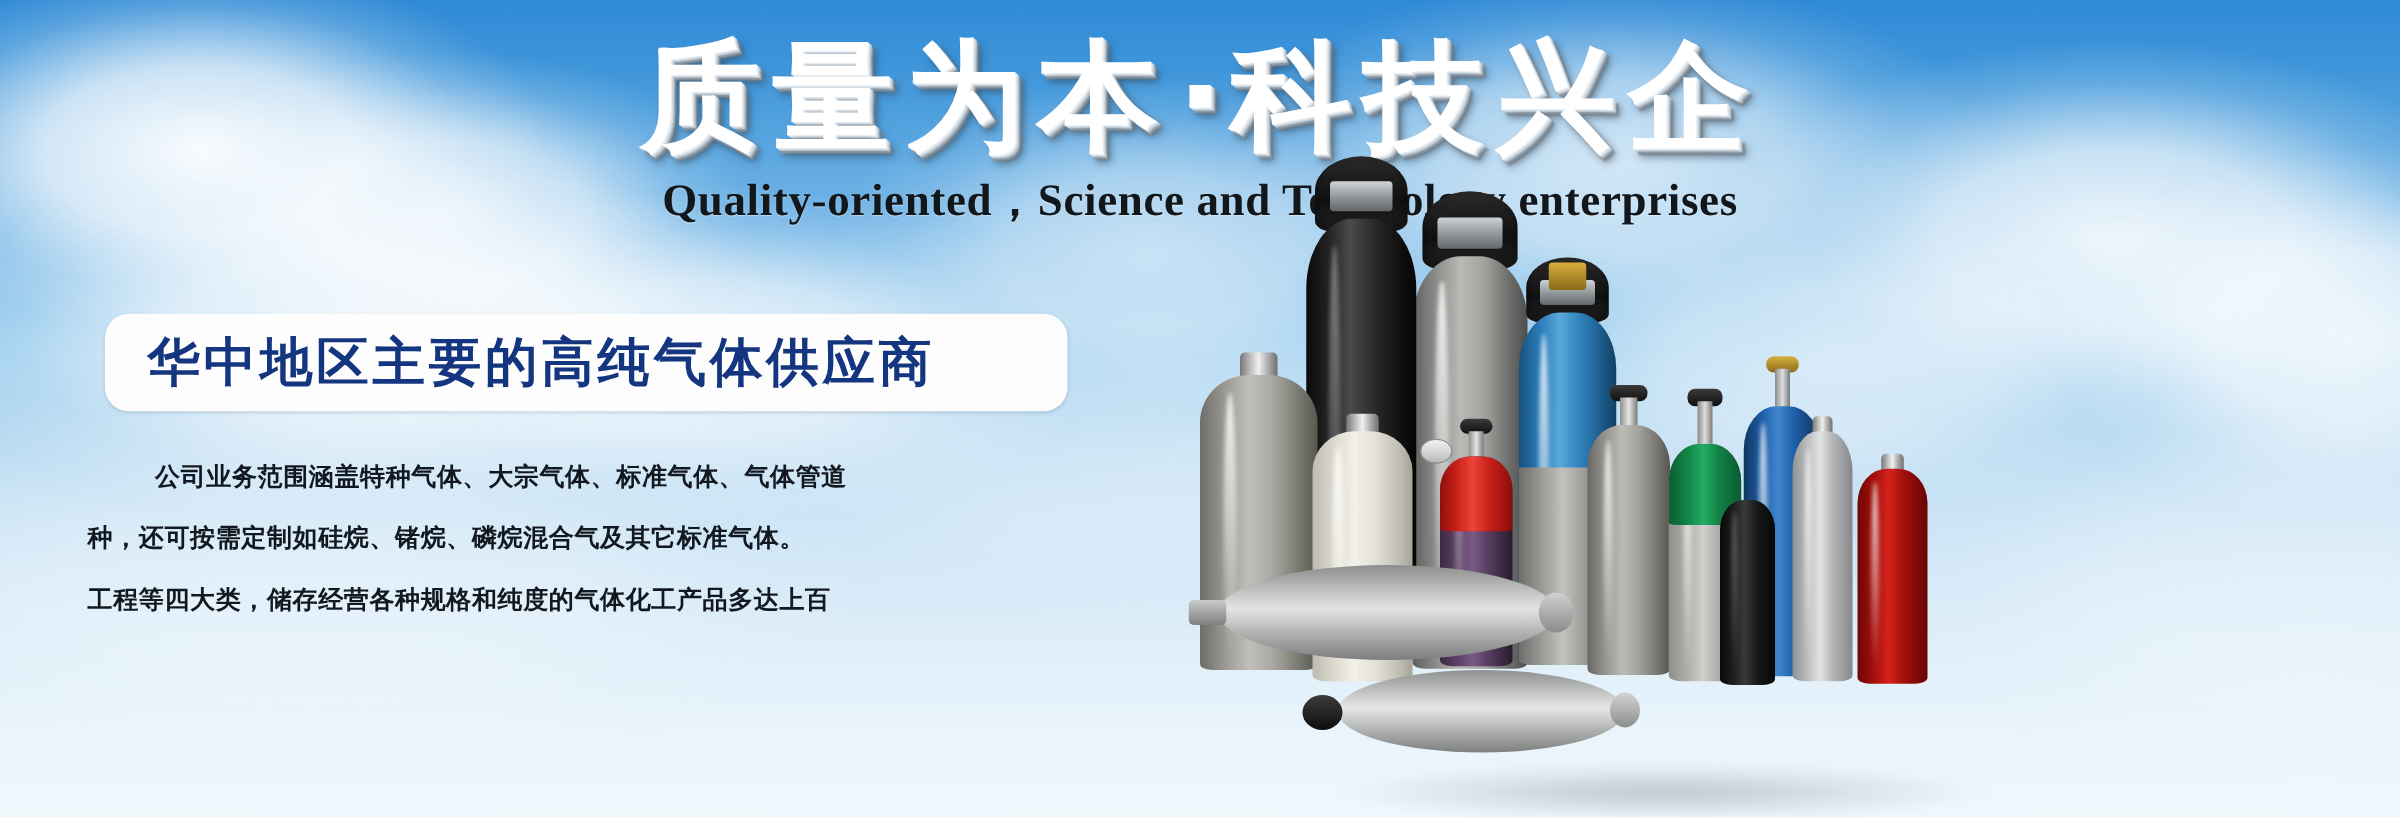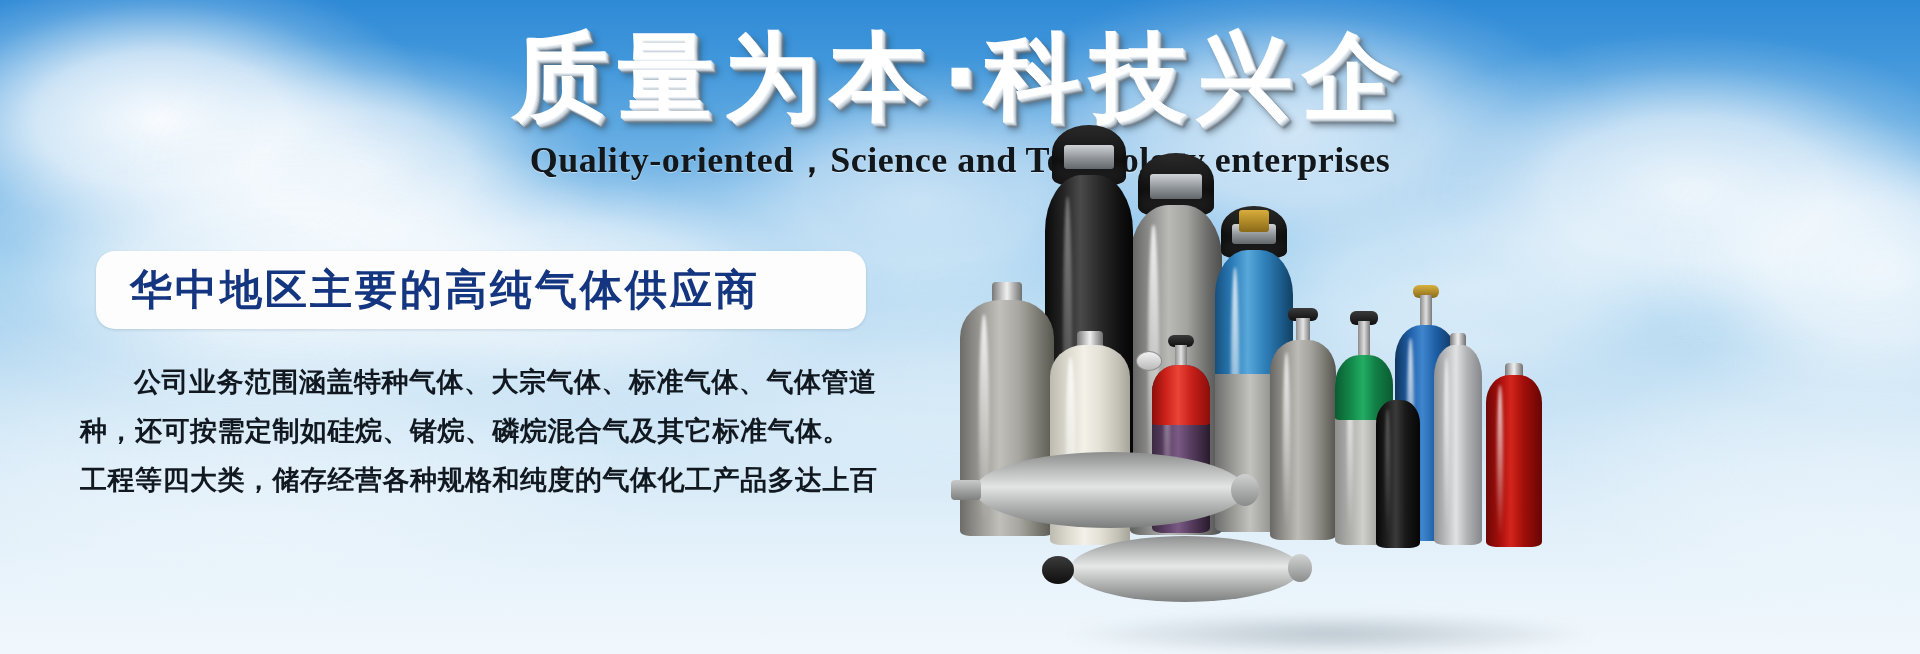--- a/index.html
+++ b/index.html
@@ -82,44 +82,44 @@
     font-weight: 700;
     color: #12171c;
     letter-spacing: .5px;
     white-space: nowrap;
     text-shadow: 0 1px 1px rgba(255,255,255,.45);
   }
 
   
   .slogan-box {
     position: absolute;
-    left: 96px; top: 251px;
+    left: 84px; top: 251px;
     width: 770px; height: 78px;
     background: #fdfdfd;
     display: flex; align-items: center;
     box-shadow: 0 1px 3px rgba(40,70,100,.18);
     border-radius: 19px;
   }
   .slogan-text {
     font-family: "DejaVu Sans", "Liberation Sans", sans-serif;
     font-size: 42px;
     font-weight: 700;
     color: #14357f;
     letter-spacing: 3px;
     padding-left: 34px;
     white-space: nowrap;
   }
 
   
   .paragraph {
     position: absolute;
-    left: 80px; top: 358px;
+    left: 70px; top: 358px;
     width: 790px;
     font-family: Liberation Serif, serif;
-    font-size: 27px;
+    font-size: 20px;
     font-weight: 700;
     color: #111820;
     line-height: 49px;
     letter-spacing: .5px;
     white-space: nowrap;
   }
   .paragraph .pline { display: block; }
   .paragraph .pline.indent { text-indent: 54px; }
 
   

